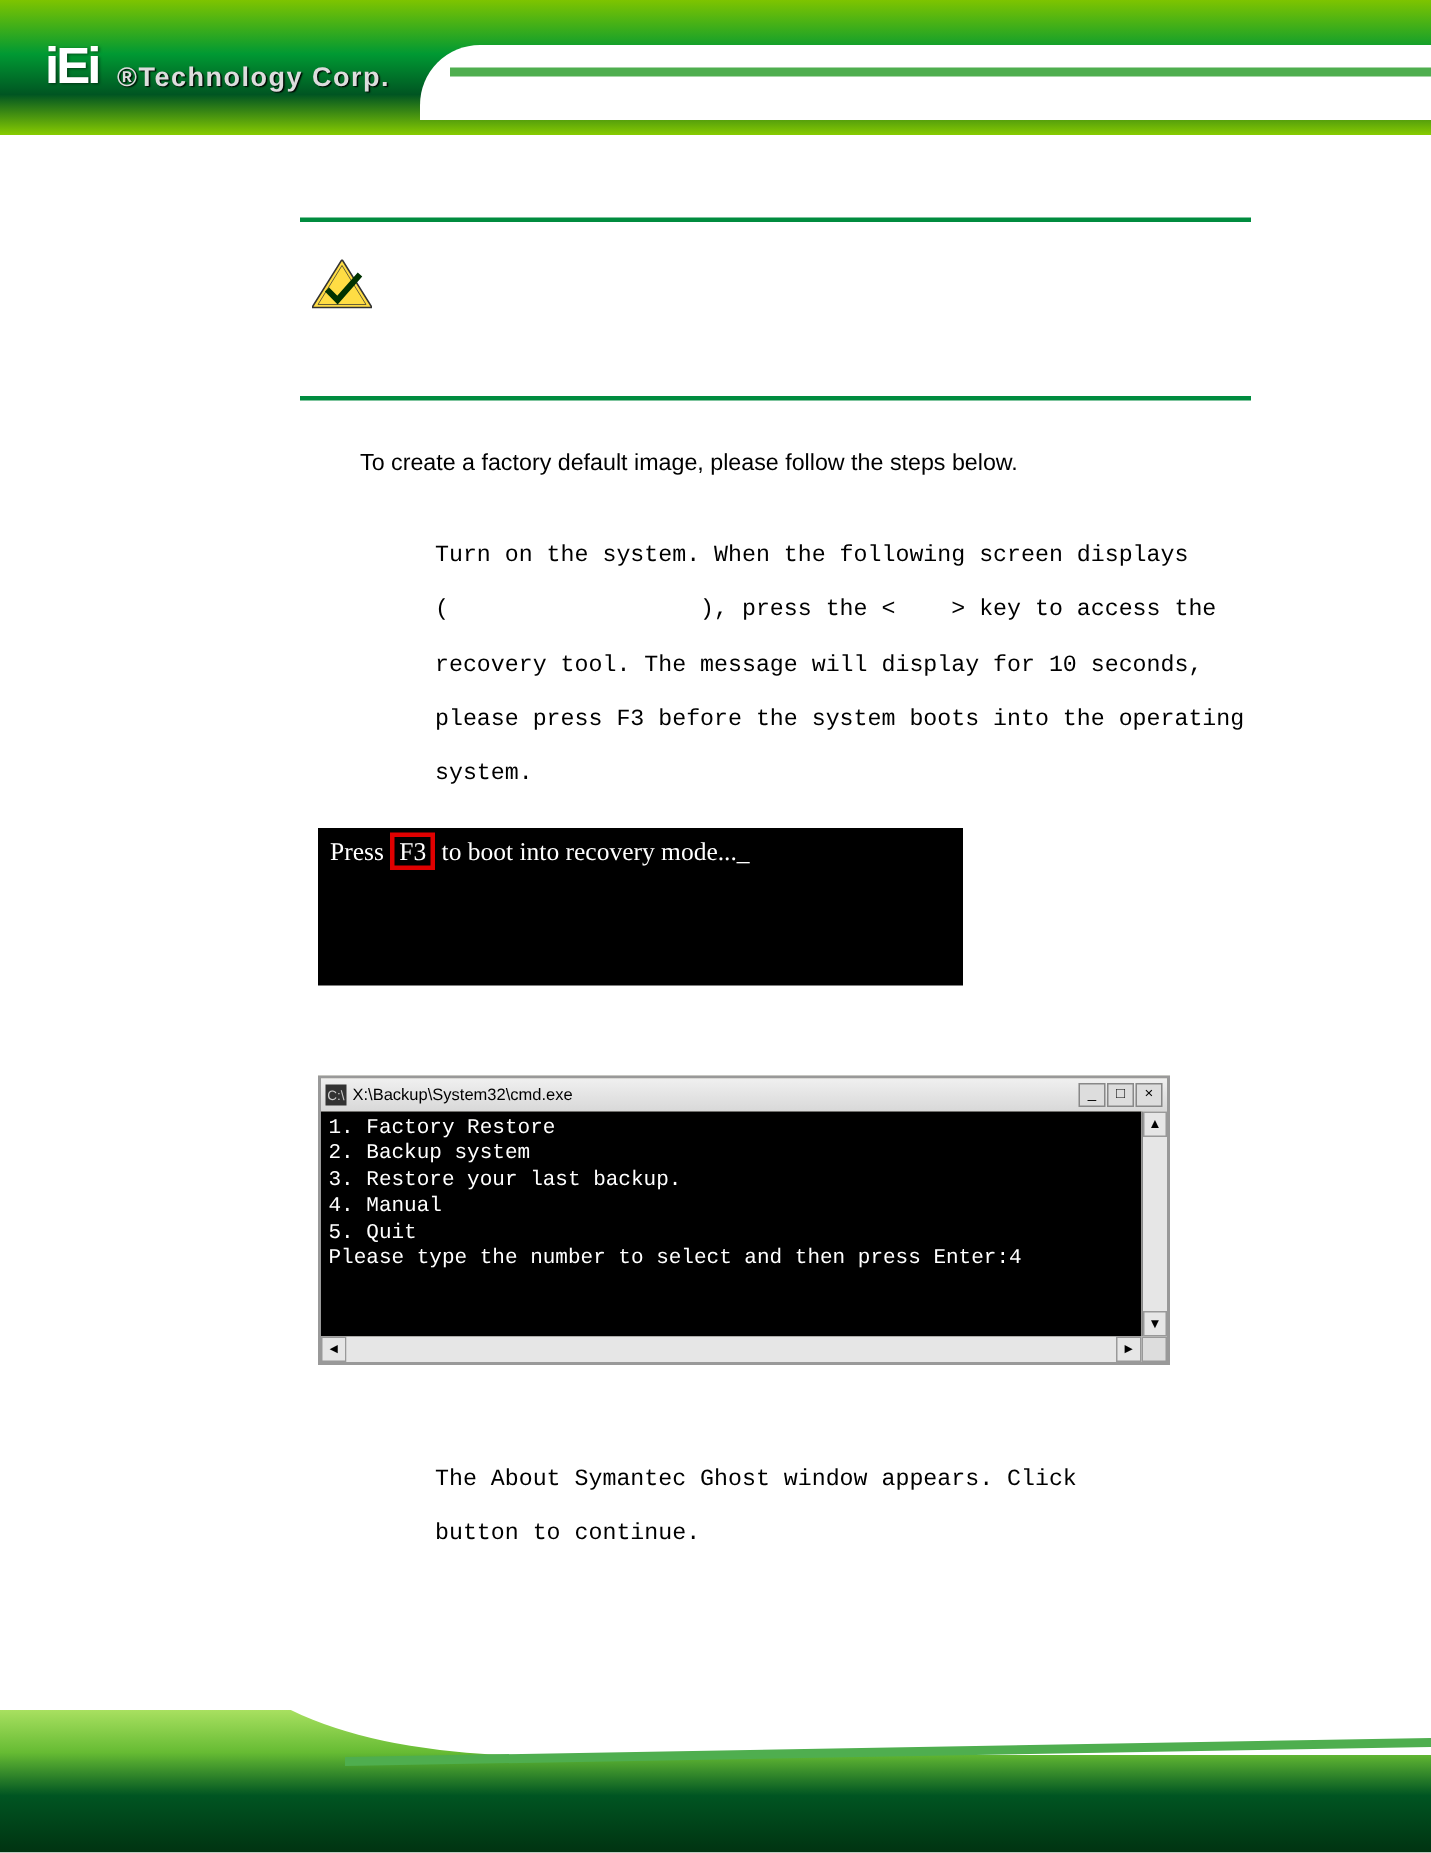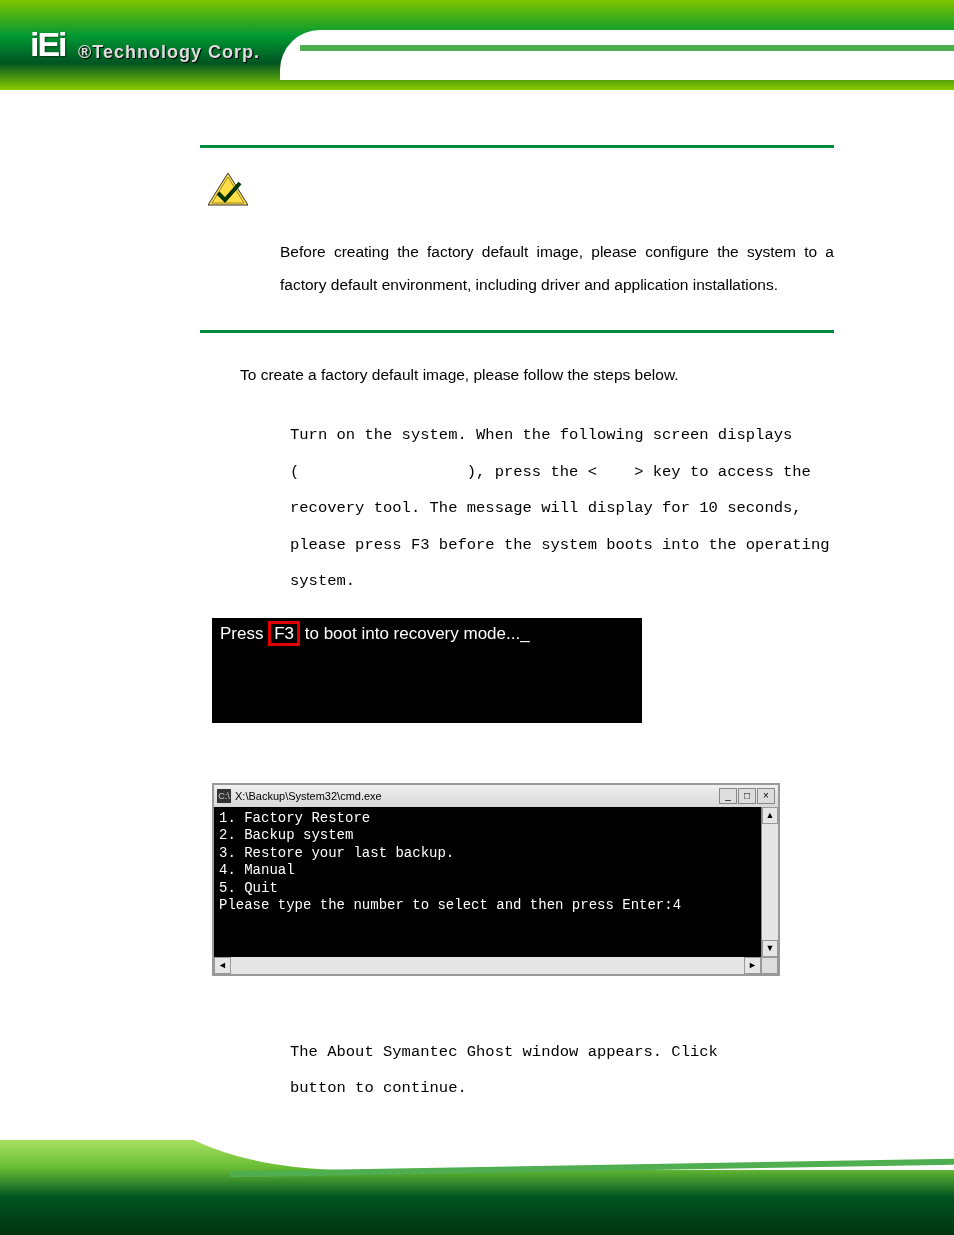--- a/index.html
+++ b/index.html
@@ -93,21 +93,21 @@
     line-height: 2.35;
     margin-bottom: 18px;
     font-family: Liberation Mono, monospace;
   }
   .boot-screen {
     margin-left: 12px;
     width: 430px;
     height: 105px;
     background: #000;
     position: relative;
-    font-family: Liberation Sans, sans-serif;
+    font-family: Liberation Serif, serif;
     color: #fff;
     font-size: 17px;
     padding: 6px 8px;
     margin-bottom: 60px;
   }
   .f3-highlight {
     border: 3px solid #e00000;
     padding: 0 3px;
   }
   .cmd-window {
@@ -238,21 +238,20 @@
 <div class="content">
 
   <div class="note-box">
     <div class="note-icon">
       <svg width="40" height="34" viewBox="0 0 40 34">
         <polygon points="20,0 40,32 0,32" fill="#ffdd44" stroke="#333" stroke-width="1"></polygon>
         <polygon points="20,4 36,30 4,30" fill="none" stroke="#333" stroke-width="0.5"></polygon>
         <path d="M10 20 L17 27 L32 10" stroke="#003300" stroke-width="4" fill="none"></path>
       </svg>
     </div>
-    <div class="note-text">Before creating the factory default image, please configure the system to a factory default environment, including driver and application installations.</div>
   </div>
 
   <div class="intro-text">To create a factory default image, please follow the steps below.</div>
 
   <div class="step-text">Turn on the system. When the following screen displays (&nbsp;&nbsp;&nbsp;&nbsp;&nbsp;&nbsp;&nbsp;&nbsp;&nbsp;&nbsp;&nbsp;&nbsp;&nbsp;&nbsp;&nbsp;&nbsp;&nbsp;&nbsp;), press the &lt;&nbsp;&nbsp;&nbsp;&nbsp;&gt; key to access the recovery tool. The message will display for 10 seconds, please press F3 before the system boots into the operating system.</div>
 
   <div class="boot-screen">
     <span>Press </span><span class="f3-highlight">F3</span><span> to boot into recovery mode..._</span>
   </div>
 

